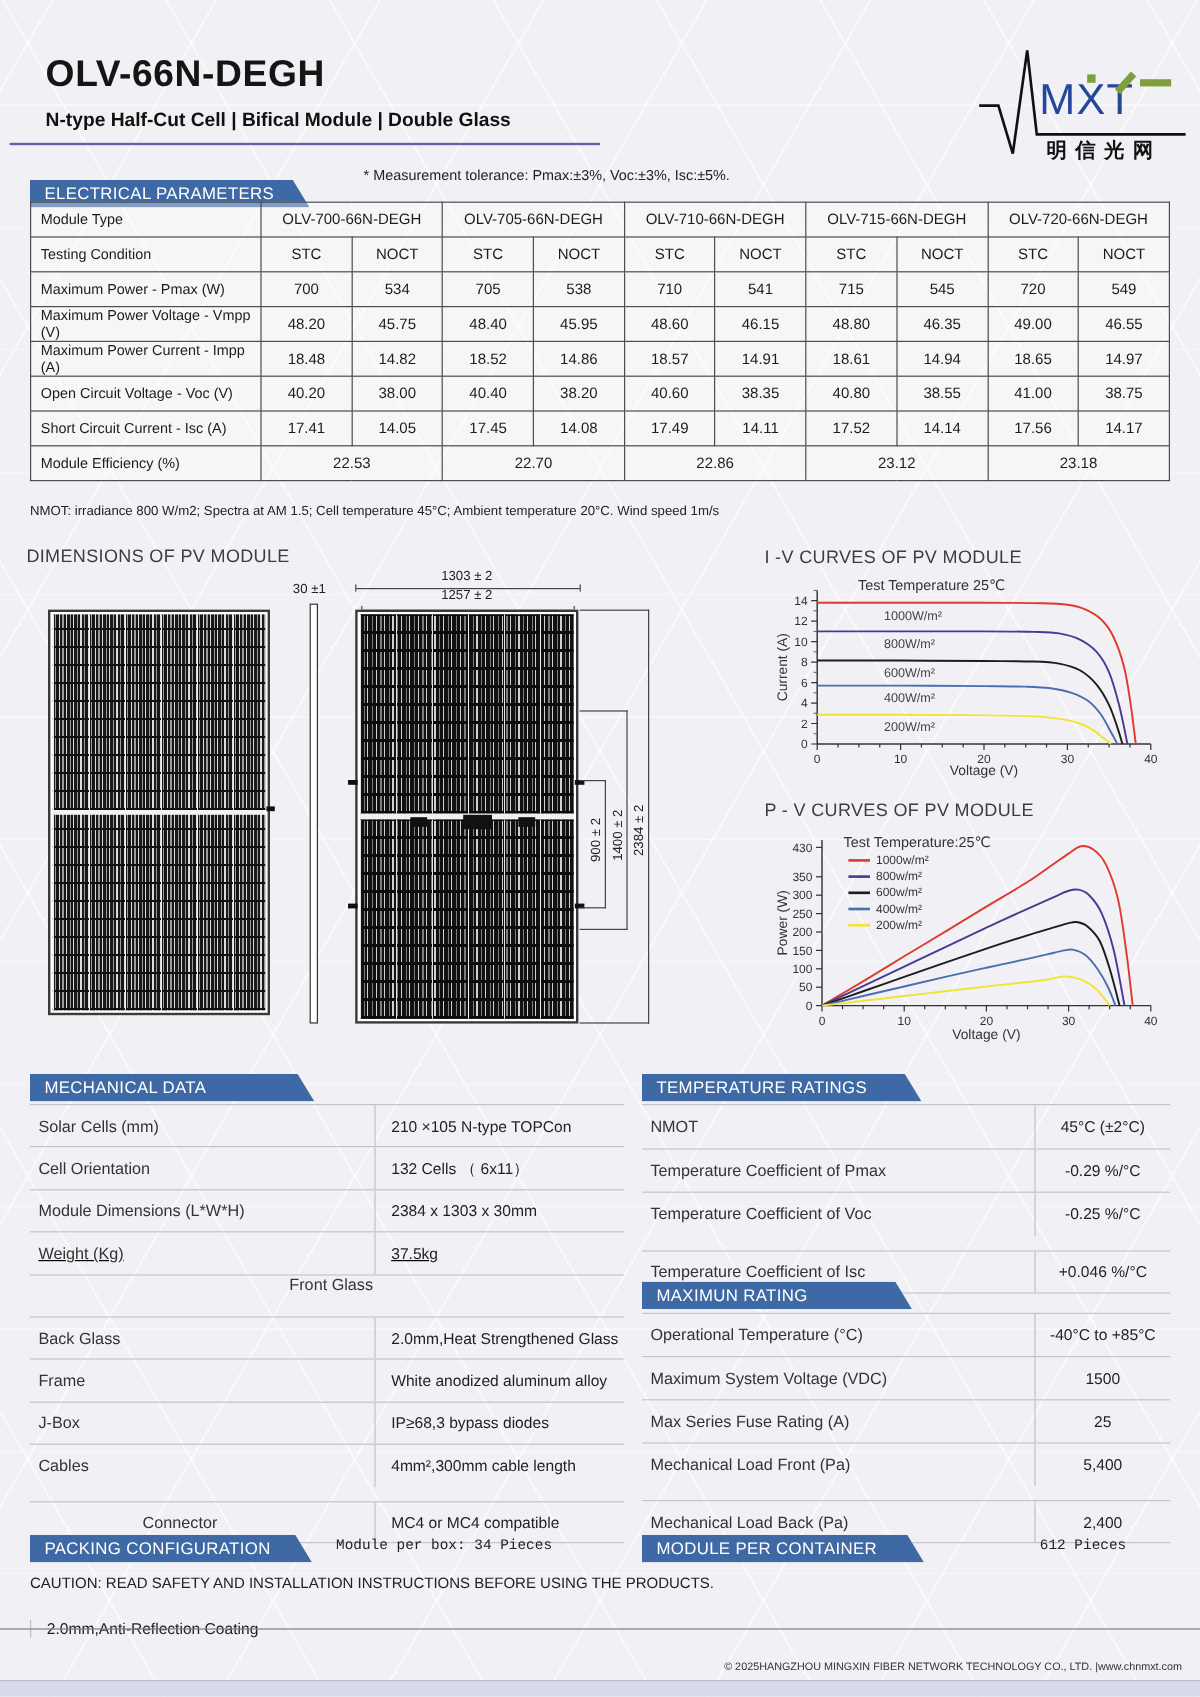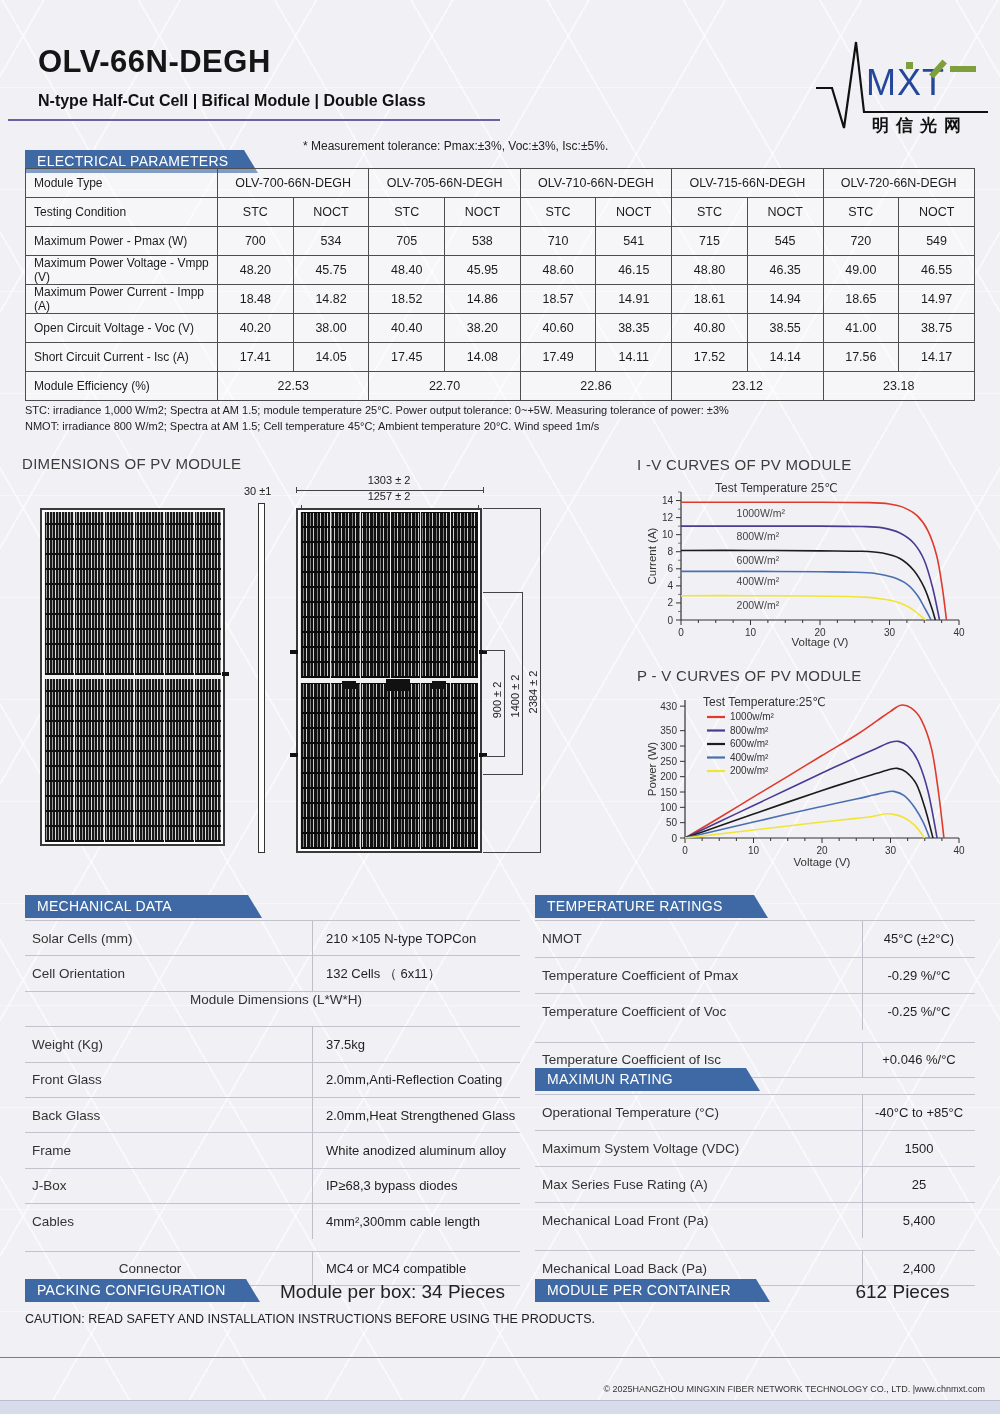--- a/index.html
+++ b/index.html
@@ -29,21 +29,21 @@
   .kv-table{box-sizing:border-box;}
   .kv-row{position:relative;display:flex;align-items:center;border-top:1px solid #c3c3cd;box-sizing:border-box;gap:44px;}
   .kv-row:last-child{border-bottom:1px solid #c3c3cd;margin-top:12px;}
   .kv-label{font-size:13.5px;color:#333;padding-left:7px;box-sizing:border-box;}
   .kv-value{font-size:13px;color:#1f1f1f;border-left:1px solid #bfbfc9;box-sizing:border-box;
     align-self:stretch;display:flex;align-items:center;}
   .kv-left .kv-label{flex:0 0 243px;}
   .kv-left .kv-value{flex:1;padding-left:13px;}
   .kv-right .kv-label{flex:0 0 283px;}
   .kv-right .kv-value{flex:1;justify-content:center;text-align:center;}
-  .banner-side-text{font-size:19px;color:#222;}
+  .banner-side-text{font-size:12px;color:#222;font-family:Liberation Mono, monospace;}
   
   .panel-frame{border:2px solid #3a3a3a;background:#fff;padding:2px;box-sizing:border-box;}
   .cells-half{
     background-color:#e3e3e3;
     background-image:
       repeating-linear-gradient(90deg, rgba(250,250,250,.95) 0 1px, transparent 1px 30px),
       repeating-linear-gradient(0deg, #101010 0 2px, transparent 2px 15px),
       repeating-linear-gradient(90deg, #1a1a1a 0 2px, #9a9a9a 2px 3px, #161616 3px 5px, #dcdcdc 5px 6px);}
   .cells-dark{
     background-color:#d5d5d5;
@@ -194,21 +194,20 @@
         <tr>
           <td class="lbl">Module Efficiency (%)</td>
           <td colspan="2">22.53</td>
           <td colspan="2">22.70</td>
           <td colspan="2">22.86</td>
           <td colspan="2">23.12</td>
           <td colspan="2">23.18</td>
         </tr>
       </tbody>
     </table>
-  <div class="abs footnote" style="left:25px;top:404px;">STC: irradiance 1,000 W/m2; Spectra at AM 1.5; module temperature 25°C. Power output tolerance: 0~+5W. Measuring tolerance of power: ±3%</div>
   <div class="abs footnote" style="left:25px;top:420px;">NMOT: irradiance 800 W/m2; Spectra at AM 1.5; Cell temperature 45°C; Ambient temperature 20°C. Wind speed 1m/s</div>
 
   <div class="abs section-heading" style="left:22px;top:455px;">DIMENSIONS OF PV MODULE</div>
   <div class="abs section-heading" style="left:637px;top:456px;">I -V CURVES OF PV MODULE</div>
   <div class="abs section-heading" style="left:637px;top:667px;">P - V CURVES OF PV MODULE</div>
 
   <div class="abs panel-frame" style="left:40px;top:508px;width:185px;height:338px;">
     <div class="cells-half" style="width:100%;height:163px;"></div>
     <div style="width:100%;height:4px;background:#f2f2f2;"></div>
     <div class="cells-half" style="width:100%;height:163px;"></div>
@@ -373,29 +372,29 @@
   <div class="abs banner" style="left:25px;top:895px;width:237px;">MECHANICAL DATA</div>
   <div class="abs kv-table kv-left" id="mech-table" style="left:25px;top:920px;width:495px;">
       <div class="kv-row" style="height: 35.4px;">
         <div class="kv-label">Solar Cells (mm)</div>
         <div class="kv-value">210 ×105 N-type TOPCon</div>
       </div>
       <div class="kv-row" style="height: 35.4px;">
         <div class="kv-label">Cell Orientation</div>
         <div class="kv-value">132 Cells （ 6x11）</div>
       </div>
-      <div class="kv-row" style="height: 35.4px; flex-direction: column;">
+      <div class="kv-row" style="height: 35.4px;">
         <div class="kv-label">Module Dimensions (L*W*H)</div>
         <div class="kv-value">2384 x 1303 x 30mm</div>
       </div>
-      <div class="kv-row" style="height: 35.4px;">
+      <div class="kv-row" style="height: 35.4px; text-decoration: underline;">
         <div class="kv-label">Weight (Kg)</div>
         <div class="kv-value">37.5kg</div>
       </div>
-      <div class="kv-row" style="height: 35.4px;">
+      <div class="kv-row" style="height: 35.4px; flex-direction: column;">
         <div class="kv-label">Front Glass</div>
         <div class="kv-value">2.0mm,Anti-Reflection Coating</div>
       </div>
       <div class="kv-row" style="height: 35.4px;">
         <div class="kv-label">Back Glass</div>
         <div class="kv-value">2.0mm,Heat Strengthened Glass</div>
       </div>
       <div class="kv-row" style="height: 35.4px;">
         <div class="kv-label">Frame</div>
         <div class="kv-value">White anodized aluminum alloy</div>

